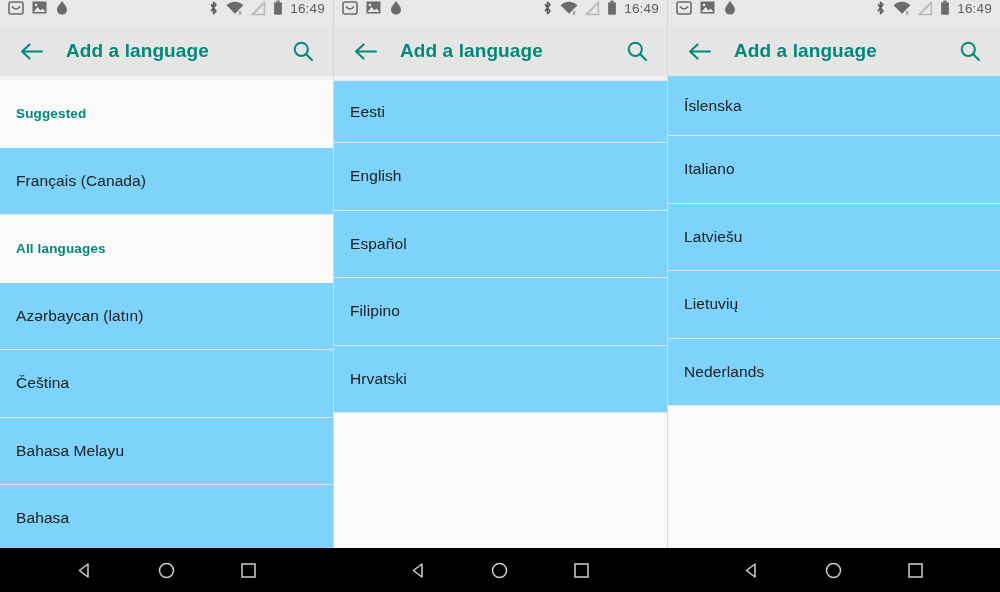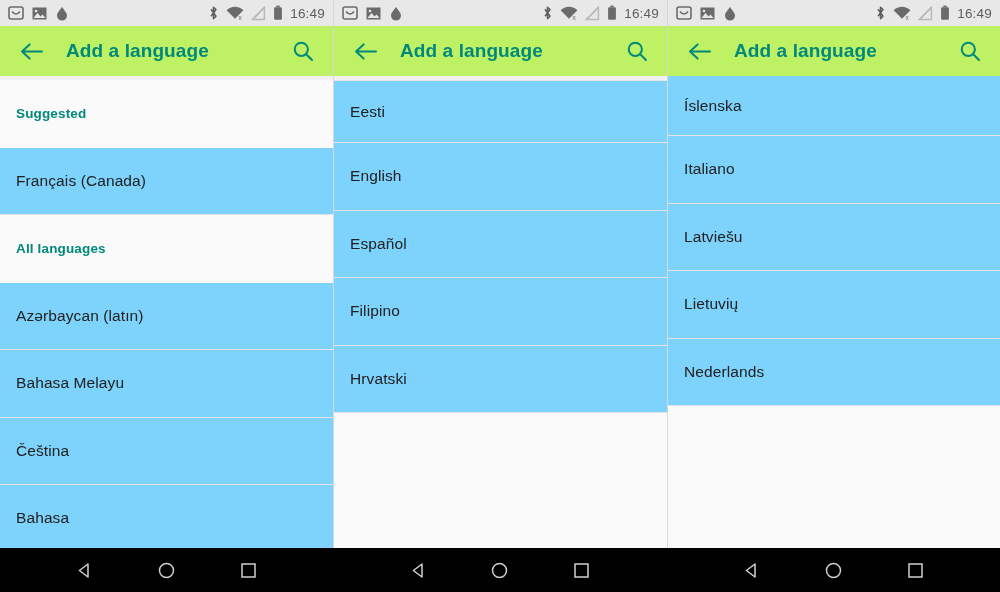--- a/index.html
+++ b/index.html
@@ -19,41 +19,41 @@
     position:relative;
     overflow:hidden;
     border-right:1px solid #d8d8d8;
   }
   .panel:last-child { width:332px; border-right:none; }
 
   
   .statusbar {
     height:26px; flex:0 0 26px;
     background:#e8e8e8;
-    display:flex; align-items:center;
+    display:flex; align-items:flex-start;
     padding:0 8px;
     position:relative;
     gap:20px;
   }
   .status-left { display:flex; align-items:center; gap:8px; }
   .status-right {
     margin-left:auto;
     display:flex; align-items:center; gap:7px;
   }
   .sicon { display:block; }
   .sicon svg { display:block; }
   .clock {
     font-size:13.5px; color:#5d5d5d; letter-spacing:.2px;
     font-family:"Liberation Sans", sans-serif;
   }
 
   
   .appbar {
     height:50px; flex:0 0 50px;
-    background:#bef264;
+    background:#e5e5e5;
     display:flex; align-items:center;
     padding:14px 14px;
     position:relative;
   }
   .appbar .back { width:34px; height:34px; display:flex; align-items:center; justify-content:center; cursor:pointer; }
   .appbar .title {
     font-size:19px; font-weight:bold;
     color:#00897b;
     margin-left:18px;
     letter-spacing:.1px;
@@ -184,24 +184,24 @@
         <div class="row">
           <span class="label">Français (Canada)</span>
         </div>
         <div class="section-header">
           <span class="label">All languages</span>
         </div>
         <div class="row">
           <span class="label">Azərbaycan (latın)</span>
         </div>
         <div class="row">
+          <span class="label">Čeština</span>
+        </div>
+        <div class="row">
           <span class="label">Bahasa Melayu</span>
-        </div>
-        <div class="row">
-          <span class="label">Čeština</span>
         </div>
         <div class="row">
           <span class="label">Bahasa</span>
         </div>
 
       </div>
     </div>
 
     <div class="panel">
       <div class="statusbar">

